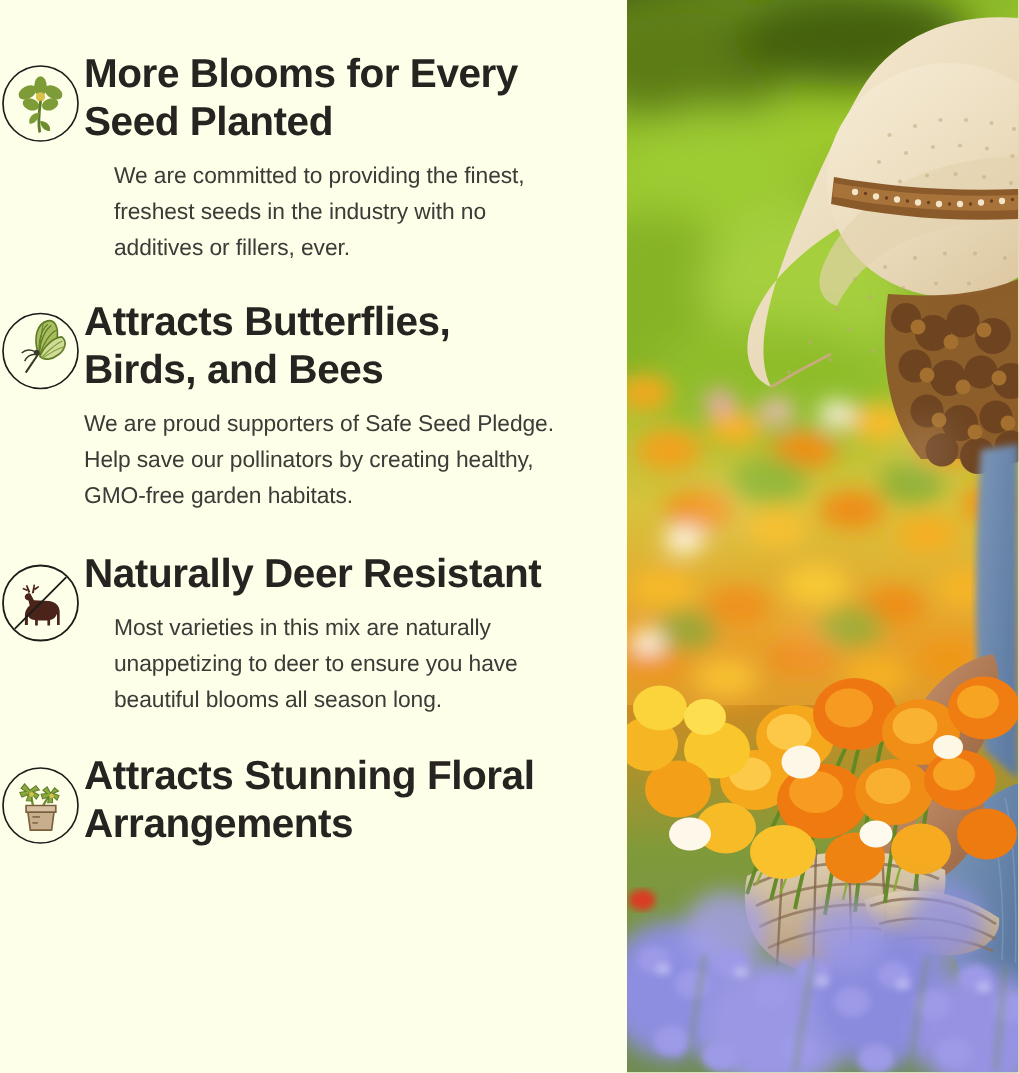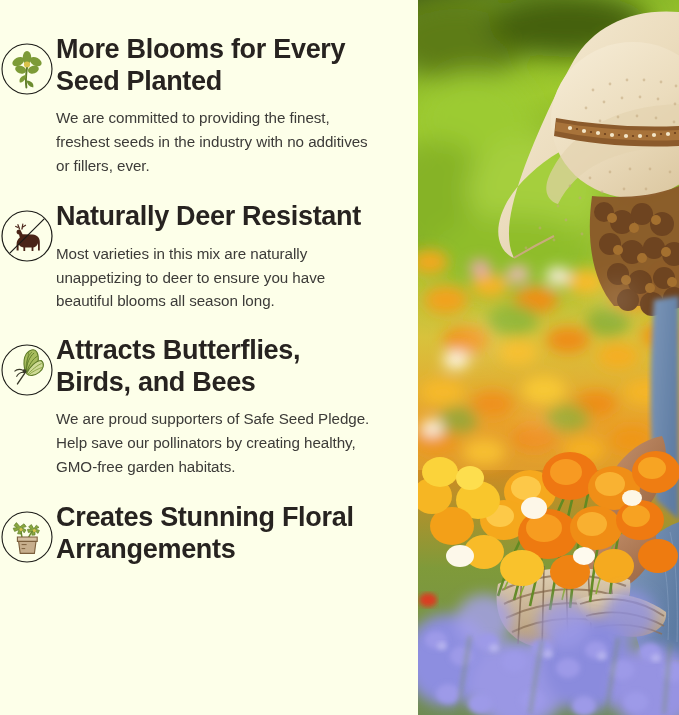--- a/index.html
+++ b/index.html
@@ -70,21 +70,21 @@
     letter-spacing: -0.05px;
   }
 
   
   #row-blooms       { margin-top: 6px; }
   #row-butterflies  { margin-top: 22px; }
   #row-deer         { margin-top: 24px; }
   #row-arrangements { margin-top: 24px; }
 
   #row-deer .benefit-desc,
-  #row-blooms .benefit-desc { max-width: 320px; }
+  #row-blooms .benefit-desc { max-width: 320px; margin-left: 20px; }
   #row-butterflies .benefit-desc,
   #row-arrangements .benefit-desc { max-width: 340px; }
 
   
   #photo {
     position: relative;
     flex: 1 1 auto;
     height: 715px;
     overflow: hidden;
     background: #7fae1f;
@@ -111,40 +111,20 @@
           </g>
           <circle cx="27" cy="22.6" r="3.1" fill="#d9c24a"></circle>
           <path d="M27 26 C26 33 25.2 38 26.4 45.5" fill="none" stroke="#5f7c28" stroke-width="1.9" stroke-linecap="round"></path>
           <path d="M26.3 33 C21 33.4 18.6 37.2 19.8 40.6 C23.4 40.4 26 37.4 26.3 33 Z" fill="#7d9b37"></path>
           <path d="M26.8 38.6 C31.6 38.8 34.2 42.2 33.2 45.4 C29.6 45.2 27 42.6 26.8 38.6 Z" fill="#6c8c2e"></path>
         </svg>
       </div>
       <div class="benefit-text">
         <div class="benefit-title">More Blooms for Every Seed Planted</div>
         <div class="benefit-desc">We are committed to providing the finest, freshest seeds in the industry with no additives or fillers, ever.</div>
-      </div>
-    </div>
-
-    <div class="benefit-row" id="row-deer">
-      <div class="benefit-icon-wrap">
-        <svg class="benefit-icon" viewBox="0 0 54 54">
-          <circle cx="27" cy="27" r="25" fill="none" stroke="#1c1c18" stroke-width="1.2"></circle>
-          <g fill="#4a2418">
-            <path d="M20.2 20.6 C18.4 20.2 17 21 16.6 22.4 C16.2 24 17.4 25.2 19 25.4 L19.8 28.6 C18 30 16.6 32.4 16.6 35 L16.6 41.6 L18.6 41.6 L18.6 35.6 C19.6 37.2 21.4 38.2 23.4 38.4 L23.4 42 L25.2 42 L25.2 38.6 L31.6 38.6 L31.6 42 L33.4 42 L33.4 38.4 C35.6 38 37.4 36.4 38 34.2 L38 41.6 L39.8 41.6 L39.8 32.8 C39.8 29 37 26 32.8 25.6 L22.6 25.2 Z"></path>
-            <path d="M19.2 21 L17.2 15.4 L18.2 15 L20 19.2 Z"></path>
-            <path d="M18.4 18 L15.4 16.8 L15 17.8 L18.4 19.2 Z"></path>
-            <path d="M21.2 20.6 L22.4 14.6 L23.4 14.8 L22.6 20.4 Z"></path>
-            <path d="M22.6 17.4 L25.6 15.6 L26.2 16.4 L23.2 18.6 Z"></path>
-          </g>
-          <line x1="9.8" y1="44.2" x2="44.2" y2="9.8" stroke="#1c1c18" stroke-width="1.2"></line>
-        </svg>
-      </div>
-      <div class="benefit-text">
-        <div class="benefit-title">Naturally Deer Resistant</div>
-        <div class="benefit-desc">Most varieties in this mix are naturally unappetizing to deer to ensure you have beautiful blooms all season long.</div>
       </div>
     </div>
 
     <div class="benefit-row" id="row-butterflies">
       <div class="benefit-icon-wrap">
         <svg class="benefit-icon" viewBox="0 0 54 54">
           <circle cx="27" cy="27" r="25" fill="none" stroke="#1c1c18" stroke-width="1.1"></circle>
           <g transform="rotate(-16 27 27)">
             <path d="M25 28 C25 16 30 9 37 9 C42 9 43 15 40 22 C37.5 27.6 31 29.5 25 28 Z" fill="#a8bd5e" stroke="#5f7c28" stroke-width="1.1"></path>
             <path d="M25.6 28.6 C28 21 33.6 14.4 38.6 12.6" fill="none" stroke="#5f7c28" stroke-width="0.9"></path>
@@ -160,40 +140,60 @@
             <circle cx="24.2" cy="27.4" r="1.9" fill="#3a3a2a"></circle>
           </g>
         </svg>
       </div>
       <div class="benefit-text">
         <div class="benefit-title">Attracts Butterflies, Birds, and Bees</div>
         <div class="benefit-desc">We are proud supporters of Safe Seed Pledge. Help save our pollinators by creating healthy, GMO-free garden habitats.</div>
       </div>
     </div>
 
+    <div class="benefit-row" id="row-deer">
+      <div class="benefit-icon-wrap">
+        <svg class="benefit-icon" viewBox="0 0 54 54">
+          <circle cx="27" cy="27" r="25" fill="none" stroke="#1c1c18" stroke-width="1.2"></circle>
+          <g fill="#4a2418">
+            <path d="M20.2 20.6 C18.4 20.2 17 21 16.6 22.4 C16.2 24 17.4 25.2 19 25.4 L19.8 28.6 C18 30 16.6 32.4 16.6 35 L16.6 41.6 L18.6 41.6 L18.6 35.6 C19.6 37.2 21.4 38.2 23.4 38.4 L23.4 42 L25.2 42 L25.2 38.6 L31.6 38.6 L31.6 42 L33.4 42 L33.4 38.4 C35.6 38 37.4 36.4 38 34.2 L38 41.6 L39.8 41.6 L39.8 32.8 C39.8 29 37 26 32.8 25.6 L22.6 25.2 Z"></path>
+            <path d="M19.2 21 L17.2 15.4 L18.2 15 L20 19.2 Z"></path>
+            <path d="M18.4 18 L15.4 16.8 L15 17.8 L18.4 19.2 Z"></path>
+            <path d="M21.2 20.6 L22.4 14.6 L23.4 14.8 L22.6 20.4 Z"></path>
+            <path d="M22.6 17.4 L25.6 15.6 L26.2 16.4 L23.2 18.6 Z"></path>
+          </g>
+          <line x1="9.8" y1="44.2" x2="44.2" y2="9.8" stroke="#1c1c18" stroke-width="1.2"></line>
+        </svg>
+      </div>
+      <div class="benefit-text">
+        <div class="benefit-title">Naturally Deer Resistant</div>
+        <div class="benefit-desc">Most varieties in this mix are naturally unappetizing to deer to ensure you have beautiful blooms all season long.</div>
+      </div>
+    </div>
+
     <div class="benefit-row" id="row-arrangements">
       <div class="benefit-icon-wrap">
         <svg class="benefit-icon" viewBox="0 0 54 54">
           <circle cx="27" cy="27" r="25" fill="none" stroke="#1c1c18" stroke-width="1.1"></circle>
           <path d="M22.4 29.6 C21.6 25 20.8 20.6 20.2 17.2" fill="none" stroke="#6c8c2e" stroke-width="1.5"></path>
           <path d="M27.4 29.6 C29.4 25.6 31.6 22 33.6 19.2" fill="none" stroke="#6c8c2e" stroke-width="1.5"></path>
           <g fill="#8aa83e" stroke="#5f7c28" stroke-width="0.7">
             <path d="M20 16.8 L16.4 12.6 L14 15.6 L17.2 17.6 L13.2 18.2 L14.6 21.4 L19 19.6 L17.6 23.8 L21 24 L21.4 19.4 L24.2 22.8 L26 20 L22 17.8 L26.2 16.6 L24 13.8 Z"></path>
             <path d="M33.8 18.8 L31.4 14.6 L28.6 16.8 L31.2 19 L27.4 19.4 L28.4 22.6 L32.6 21.2 L31.8 25.2 L35 25 L35 20.8 L38 23.4 L39.4 20.4 L35.4 19 L39 17.4 L36.4 15.2 Z"></path>
           </g>
           <circle cx="21" cy="19.6" r="1.5" fill="#d9c24a"></circle>
           <circle cx="34.4" cy="20.6" r="1.5" fill="#d9c24a"></circle>
           <path d="M18.2 28.6 L36.4 28.6 L34.4 43.4 L20.2 43.4 Z" fill="#c7ae8c" stroke="#7c5f3c" stroke-width="1.1"></path>
           <path d="M17.4 27 L37.2 27 L37.2 31.4 L17.4 31.4 Z" fill="#d6c0a1" stroke="#7c5f3c" stroke-width="1.1"></path>
           <line x1="21.6" y1="34.6" x2="26.6" y2="34.6" stroke="#7c5f3c" stroke-width="1"></line>
           <line x1="21.6" y1="38.6" x2="25.2" y2="38.6" stroke="#7c5f3c" stroke-width="1"></line>
         </svg>
       </div>
       <div class="benefit-text">
-        <div class="benefit-title">Creates Stunning Floral Arrangements</div>
+        <div class="benefit-title">Attracts Stunning Floral Arrangements</div>
       </div>
     </div>
   </div>
 
   <div id="photo">
     <svg viewBox="0 0 261 715" preserveAspectRatio="none">
       <defs>
         <linearGradient id="bgTop" x1="0" y1="0" x2="0.3" y2="1">
           <stop offset="0" stop-color="#4e6b14"></stop>
           <stop offset="0.18" stop-color="#86b427"></stop>

